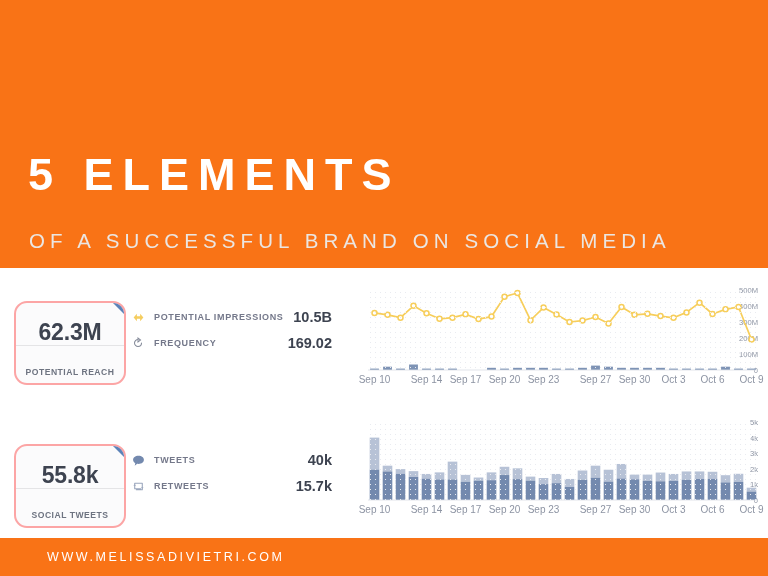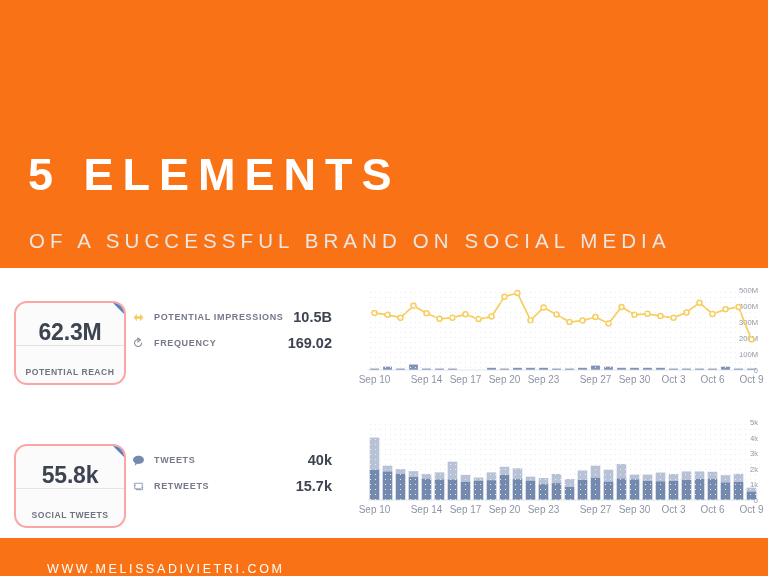--- a/index.html
+++ b/index.html
@@ -31,21 +31,20 @@
 
   
   .footer {
     position: absolute; left: 0; bottom: 0; width: 768px; height: 38px;
     background: #f97316;
   }
   .footer-url {
     position: absolute; left: 47px; top: 12px;
     font-size: 12.5px; color: #ffffff; letter-spacing: 2.6px;
     white-space: nowrap;
-    margin-top: 12px;
   }
 
   
   .body-area {
     position: absolute; left: 0; top: 268px; width: 768px; height: 270px;
     background: #ffffff;
   }
 
   
   .stat-block { position: absolute; }

